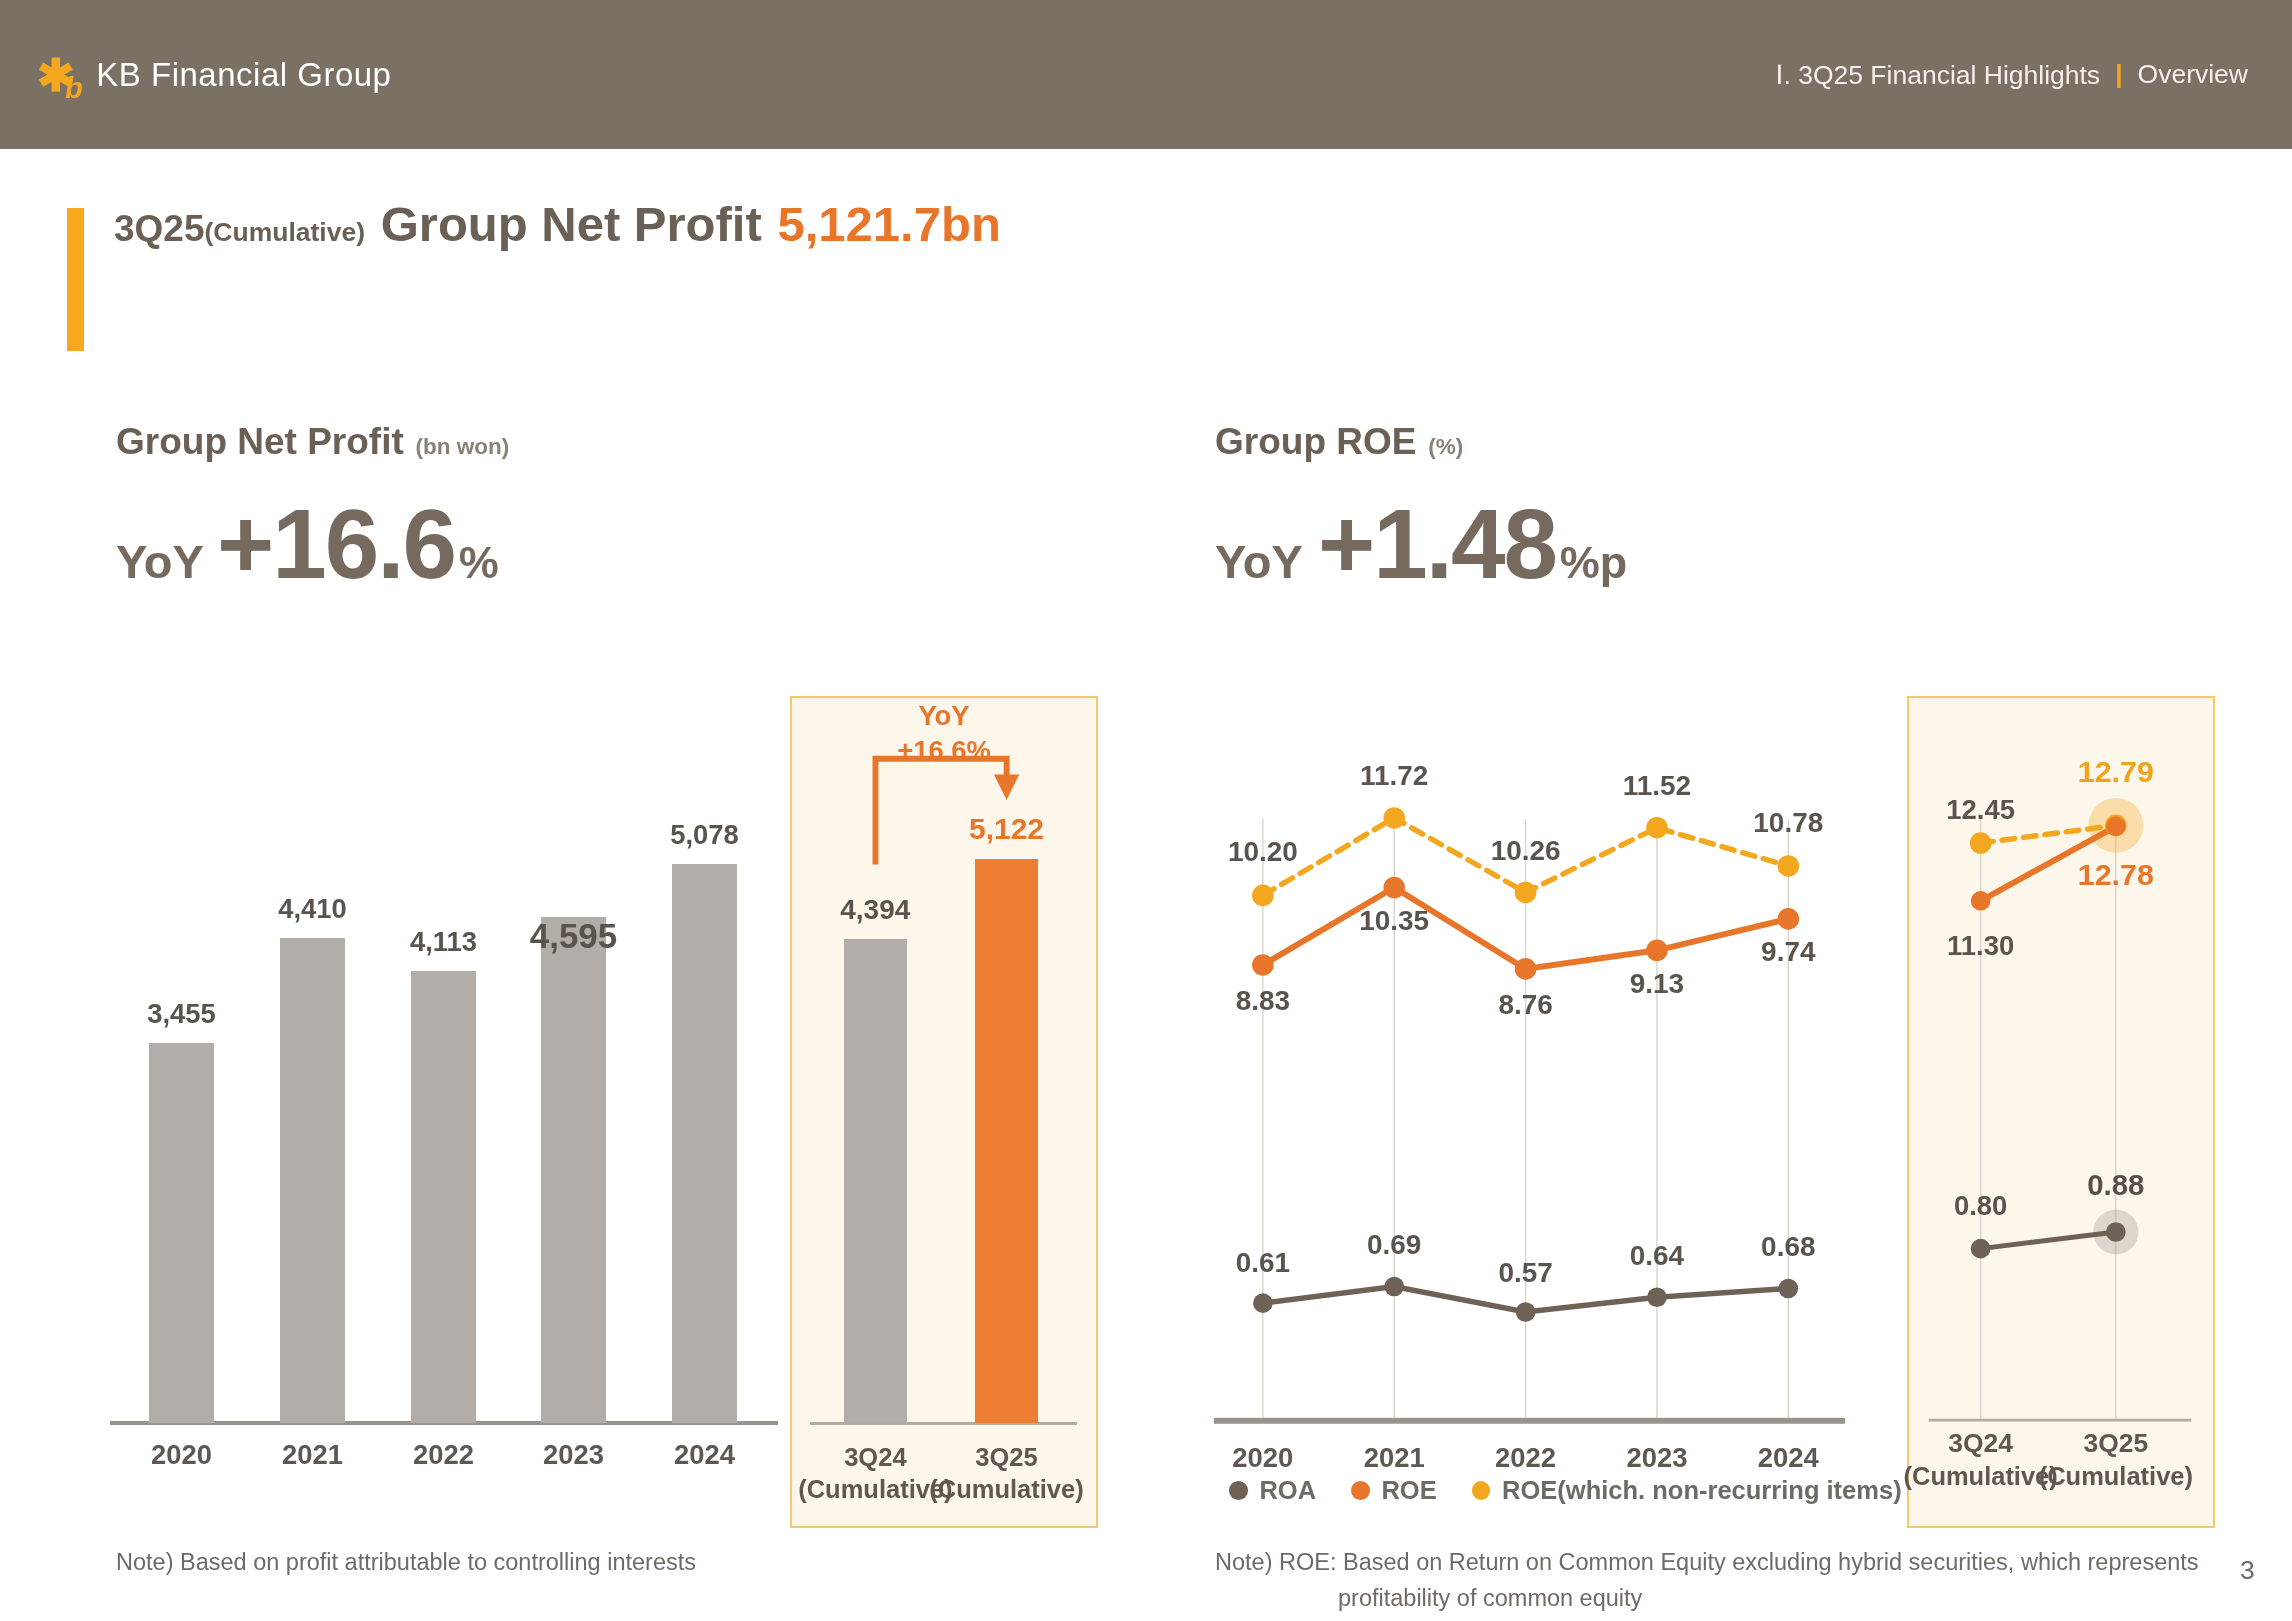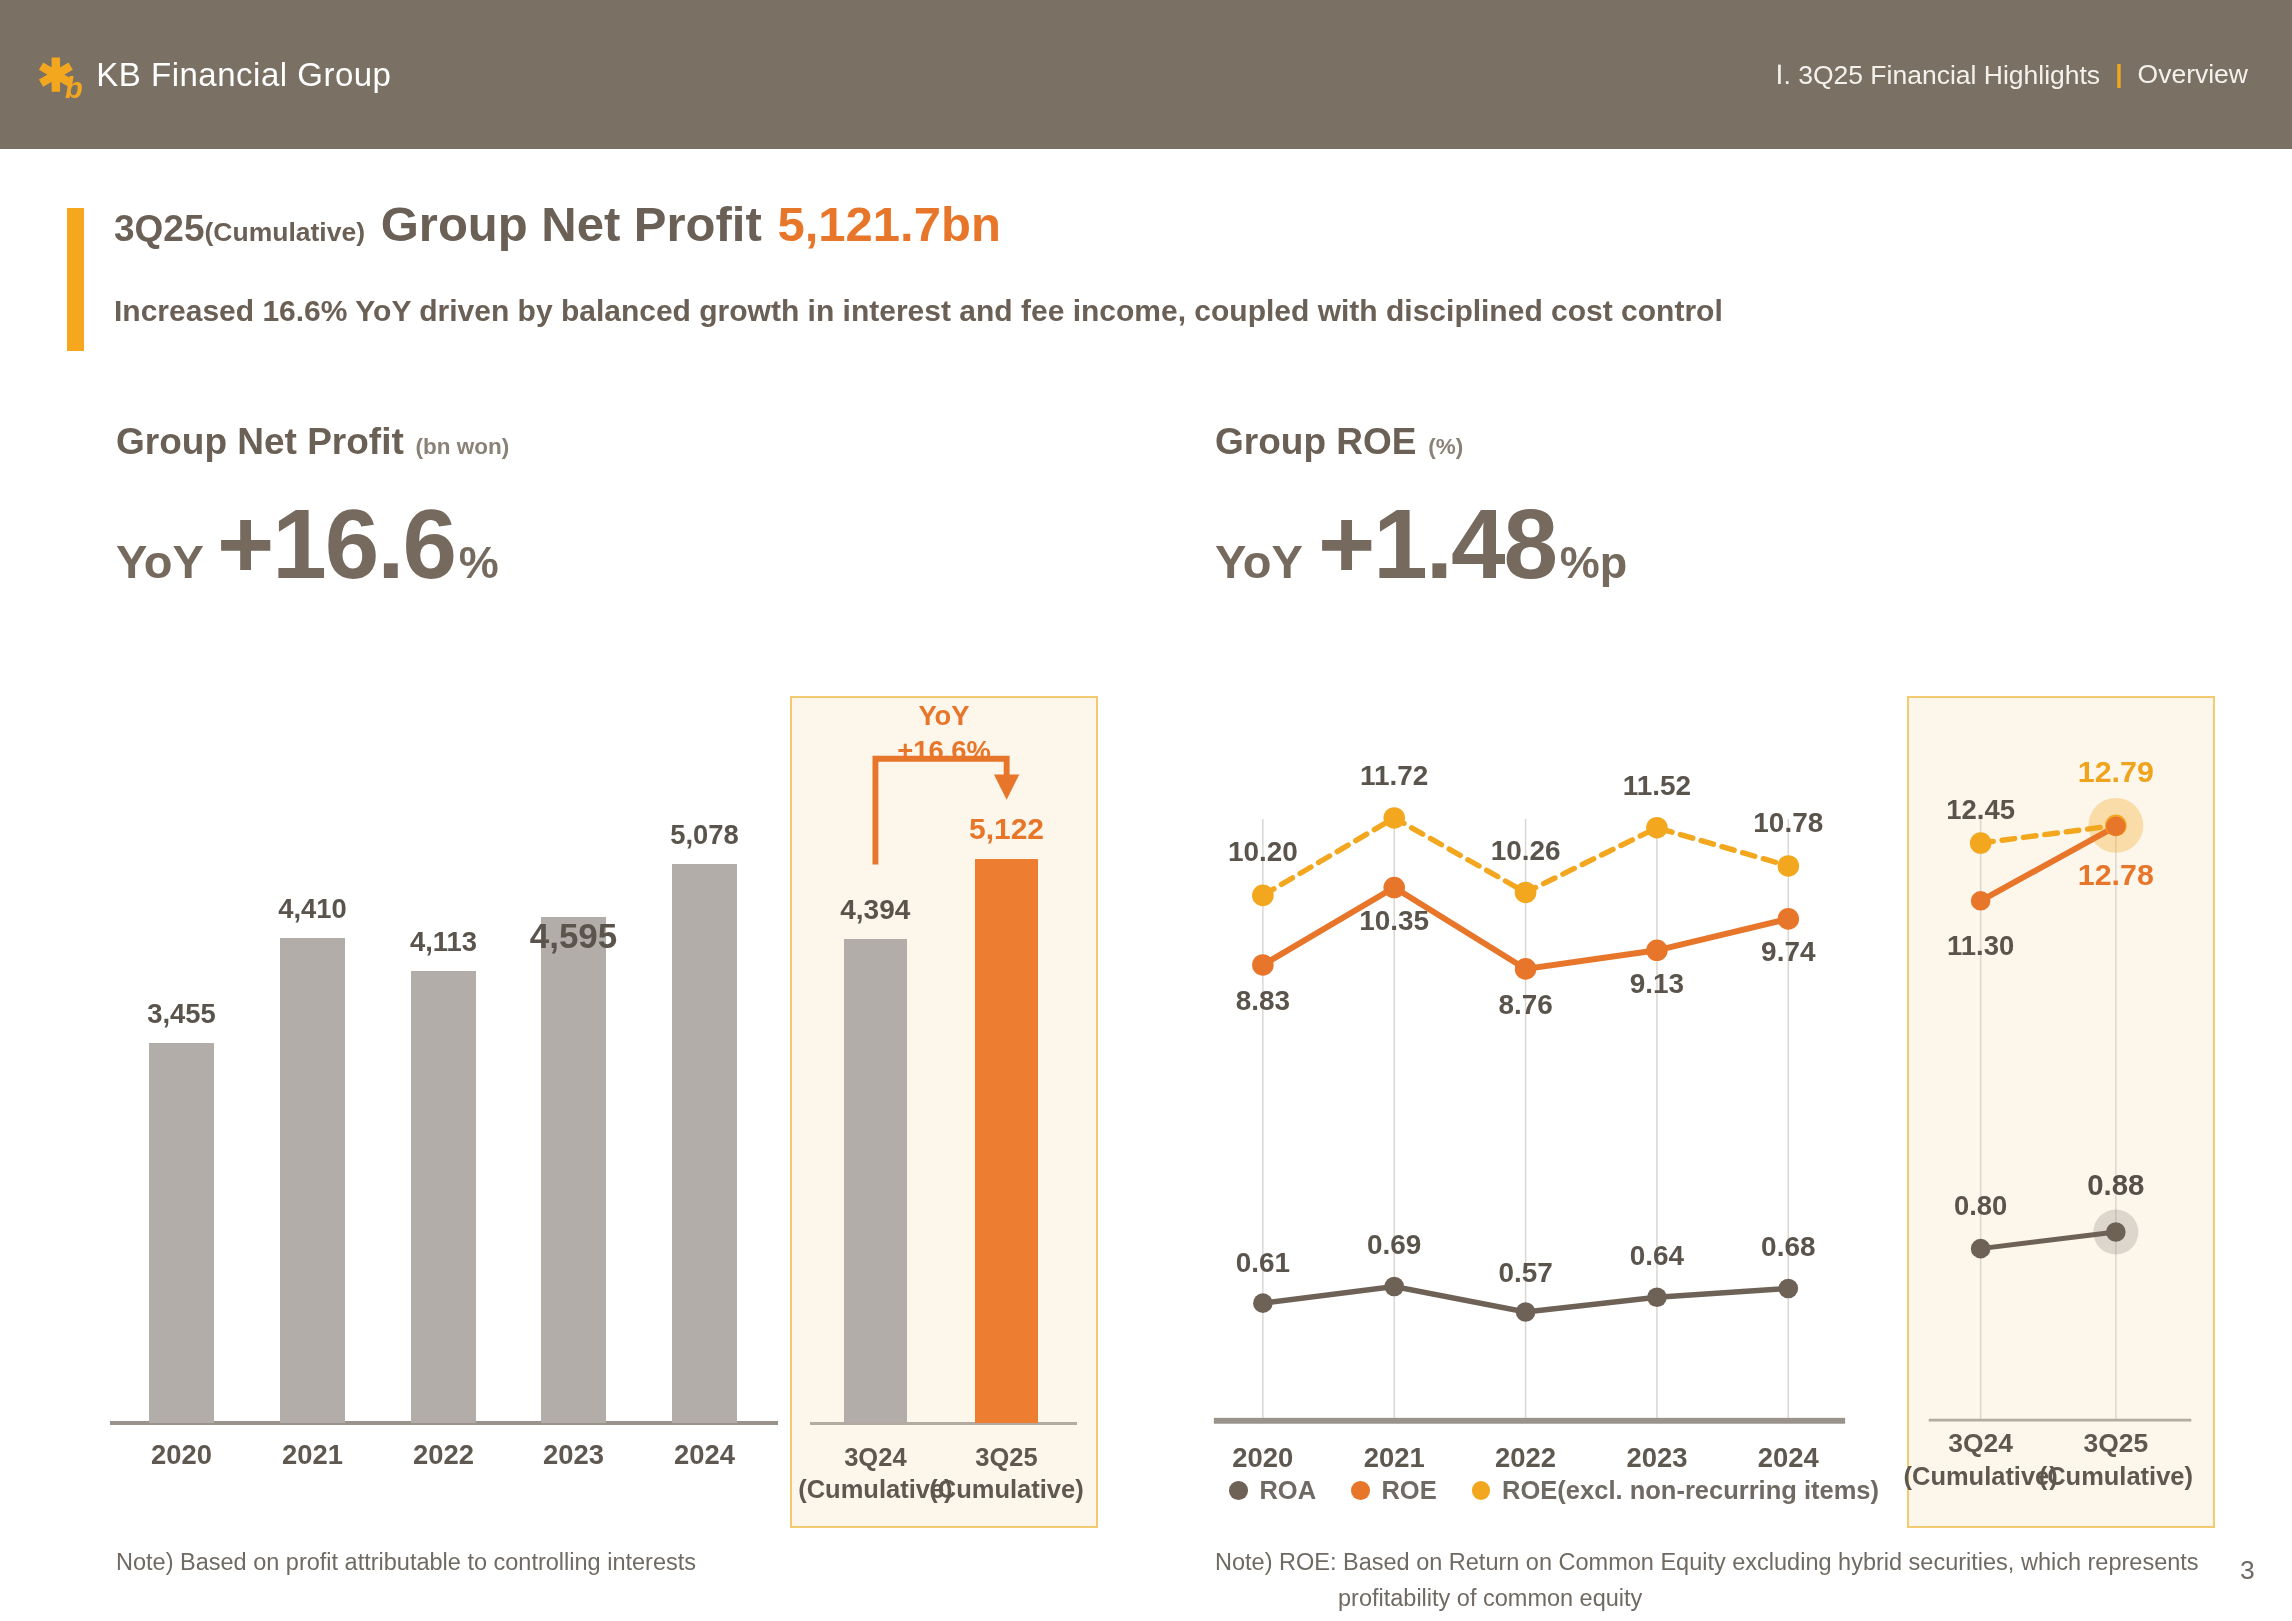--- a/index.html
+++ b/index.html
@@ -28,21 +28,20 @@
     </div>
   </div>
 
   <div class="abs" style="left:67px;top:208px;width:16.7px;height:143px;background:#F6A71D;"></div>
   <div class="abs" style="left:114px;top:196px;display:flex;align-items:baseline;white-space:nowrap;">
     <span style="font-size:37px;font-weight:700;color:#6B6055;">3Q25</span>
     <span style="font-size:26.5px;font-weight:700;color:#6B6055;">(Cumulative)</span>
     <span style="font-size:49px;font-weight:700;color:#6B6055;margin-left:15.7px;">Group Net Profit</span>
     <span style="font-size:49px;font-weight:700;color:#E8762A;margin-left:15.7px;">5,121.7bn</span>
   </div>
-  <div class="abs" style="left:114px;top:294px;font-size:30px;font-weight:600;color:#6B6055;white-space:nowrap;">Increased 16.6% YoY driven by balanced growth in interest and fee income, coupled with disciplined cost control</div>
 
   <div class="abs" style="left:116px;top:421px;display:flex;align-items:baseline;">
     <span style="font-size:37px;font-weight:700;color:#6B6055;">Group Net Profit</span>
     <span style="font-size:22.5px;font-weight:600;color:#8A8177;margin-left:11.8px;">(bn won)</span>
   </div>
   <div class="abs" style="left:116px;top:488px;display:flex;align-items:baseline;color:#766A5E;">
     <span style="font-size:47px;font-weight:600;">YoY</span>
     <span style="font-size:98px;font-weight:700;margin-left:13px;letter-spacing:-2px;">+16.6</span>
     <span style="font-size:45px;font-weight:700;margin-left:3.9px;">%</span>
   </div>
@@ -128,21 +127,21 @@
       <div style="display: flex; align-items: center; gap: 11.8px;">
         <div style="width: 18.6px; height: 18.6px; border-radius: 50%; background: rgb(110, 98, 87);"></div>
         <div style="font-size: 25.5px; font-weight: 600; color: rgb(111, 106, 99);">ROA</div>
       </div>
       <div style="display: flex; align-items: center; gap: 11.8px;">
         <div style="width: 18.6px; height: 18.6px; border-radius: 50%; background: rgb(232, 118, 42);"></div>
         <div style="font-size: 25.5px; font-weight: 600; color: rgb(111, 106, 99);">ROE</div>
       </div>
       <div style="display: flex; align-items: center; gap: 11.8px;">
         <div style="width: 18.6px; height: 18.6px; border-radius: 50%; background: rgb(242, 167, 31);"></div>
-        <div style="font-size: 25.5px; font-weight: 600; color: rgb(111, 106, 99);">ROE(excl. non-recurring items)</div>
+        <div style="font-size: 25.5px; font-weight: 600; color: rgb(111, 106, 99);">ROE(which. non-recurring items)</div>
       </div>
     </div>
 
   <div id="box-right" class="abs" style="left:1907px;top:696px;width:308px;height:832px;box-sizing:border-box;border:2.9px solid #F3CA6F;background:#FCF6EB;">
     <svg id="roe-box-svg" class="abs" style="left:0;top:0;" width="302" height="826" viewBox="0 0 308 843">
         <line x1="73" y1="120" x2="73" y2="737" stroke="#DAD6D0" stroke-width="1.5"></line>
         <line x1="211" y1="120" x2="211" y2="737" stroke="#DAD6D0" stroke-width="1.5"></line>
         <line x1="20" y1="737" x2="288" y2="737" stroke="#B3ABA1" stroke-width="3"></line>
         <circle cx="211" cy="130" r="28" fill="#F2A71F" opacity="0.33"></circle>
         <circle cx="211" cy="545" r="23" fill="#9D968E" opacity="0.33"></circle>

